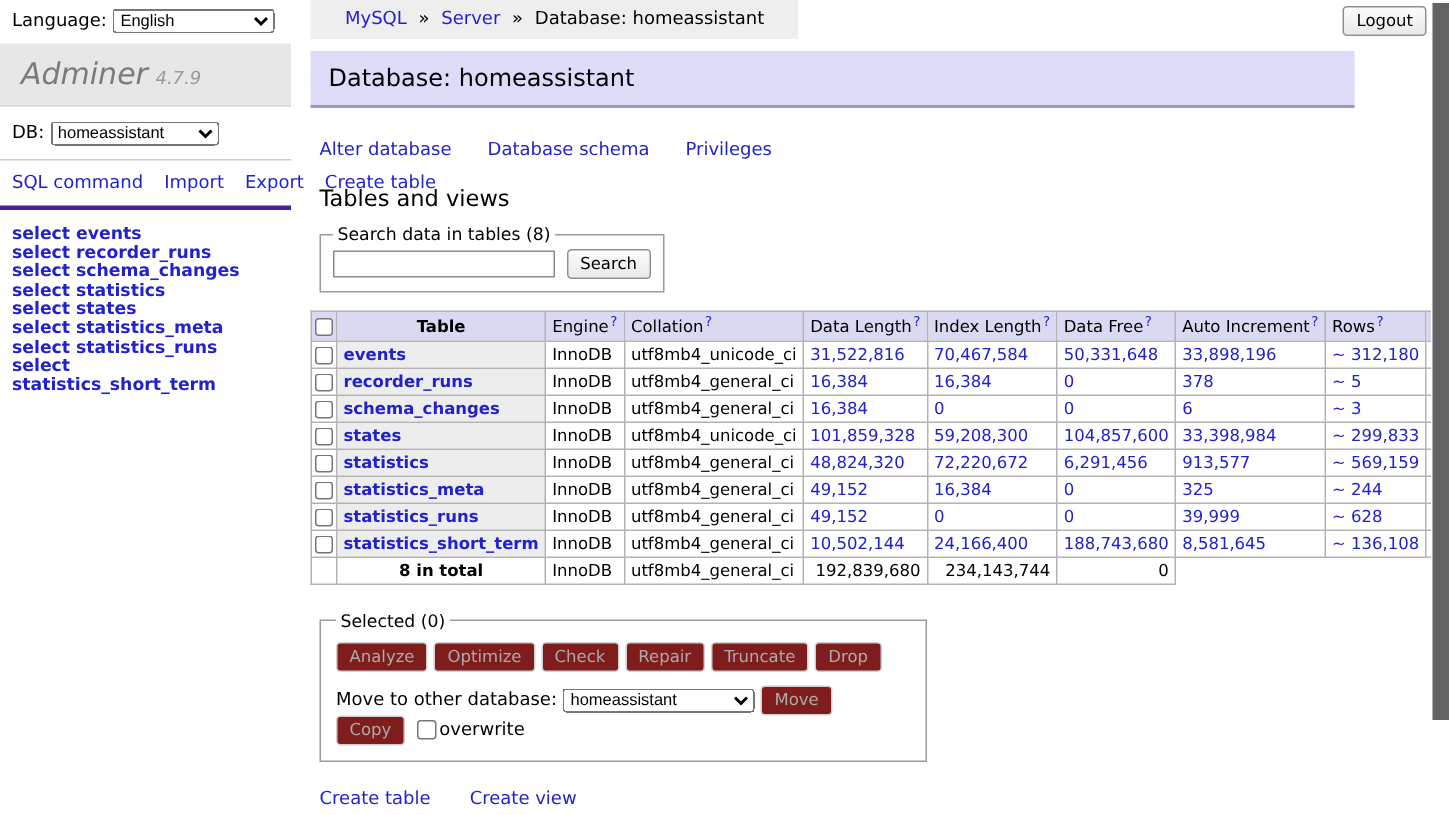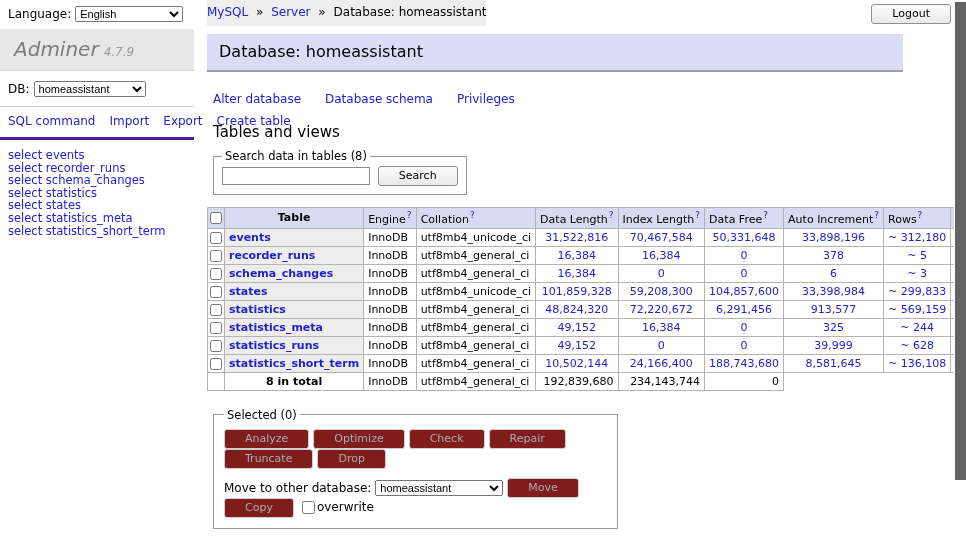--- a/index.html
+++ b/index.html
@@ -18,32 +18,32 @@
   .lang-row{padding:6px 8px 7px;}
   .lang-row select{width:108px; margin-left:4px; font-size:11px;}
   h1.adminer{margin:0; background:var(--h1-bg); border-bottom:1px solid #d5d5d5;
     padding:8px 14px 9px; font-size:20px; font-weight:normal; font-style:italic; color:#7b7b7b;}
   h1.adminer .version{font-size:12px; color:#9a9a9a; margin-left:5px;}
   .db-row{padding:10px 8px 9px;}
   .db-row select{width:112px; margin-left:4px; font-size:11px;}
   .menu-links{border-top:1px solid #ccc; border-bottom:3px solid #4c1d95; padding:7px 8px 8px; line-height:15px;}
   .menu-links a{margin-right:14px; white-space:nowrap;}
   .table-links{padding:9px 8px; font-size:11.5px; line-height:12.6px;}
-  .table-links a{display:block;}
+  .table-links a{display:block;font-weight:bold;}
   
   #scrollbar{position:absolute; right:0; top:0; width:12px; height:543px; background:#fdfdfd;}
   #scrollbar .thumb{position:absolute; left:1px; top:2px; width:11px; height:478px; background:#636363;}
   
   .btn{font-family:inherit; font-size:11px; color:#000; background:linear-gradient(#fcfcfc,#e9e9e9);
-    border:1px solid #8f8f8f; border-radius:3px; padding:2px 20px 3px; cursor:pointer;}
+    border:1px solid #8f8f8f; border-radius:3px; padding:2px 8px 3px; cursor:pointer;}
   .btn.disabled{color:#ababab; background:#7f1d1d; border-color:#cfcfcf; cursor:default;}
   #logout-btn{position:absolute; right:15px; top:4px;}
   
   #content{position:absolute; left:207px; top:0; width:700px;}
-  #breadcrumb{display:inline-block; background:var(--crumb-bg); padding:5px 0 7px; font-size:12px;}
+  #breadcrumb{display:inline-block; background:var(--crumb-bg); padding:5px 23px 7px; font-size:12px;}
   #breadcrumb .sep{color:#000; margin:0 4px;}
   h2.page-title{margin:8px 0 0; width:696px; background:var(--title-bg); border-bottom:2px solid #9d9dab;
     padding:8px 12px 9px; font-size:16px; font-weight:normal;}
   .page-links{margin:20px 6px 0;}
   .page-links a{margin-right:24px;}
   h3{font-weight:normal; font-size:15px; margin:17px 0 0 6px;}
   
   fieldset{border:1px solid #9b9b9b; border-radius:0;}
   fieldset legend{font-size:11.5px; padding:0 3px;}
   .search-fs{display:inline-block; margin:8px 0 0 6px; padding:3px 8px 8px;}
@@ -52,21 +52,21 @@
   
   table.overview{border-collapse:collapse; table-layout:fixed; margin:12px 0 0; font-size:11px;}
   .overview td,.overview th{border:1px solid #b3b3b3; padding:2px 4px; height:18px;
     overflow:hidden; white-space:nowrap; text-align:left; font-weight:normal;}
   .overview thead th{background:var(--thead-bg);}
   .overview thead th.tname{font-weight:bold; text-align:center;}
   .overview .check{text-align:center; padding:1px 2px;}
   .overview .check input{margin:0; width:12px; height:12px; vertical-align:middle;}
   .overview tbody th.rowname{background:var(--row-th-bg);}
   .overview tbody th.rowname a{font-weight:bold;}
-  .overview td.num{text-align:center; color:var(--number);}
+  .overview td.num{text-align:left; color:var(--number);}
   .overview td.numb{text-align:right; color:#000;}
   .overview a.sup{font-size:9px; vertical-align:super; margin-left:1px;}
   .overview tr.total td.fname{font-weight:bold;padding-left:41px;}
   .overview td.nb{border:none;}
   
   .selected-fs{margin:17px 0 0 6px; width:405px; padding:7px 10px 10px;}
   .fs-buttons .btn{margin-right:4px;}
   .move-row{margin-top:9px;}
   .move-row select{width:128px; font-size:11px; margin:0 4px; vertical-align:middle;}
   .move-row .btn{margin-right:4px; vertical-align:middle;}
@@ -87,20 +87,21 @@
     <span>DB:</span><select><option>homeassistant</option></select>
   </div>
   <div class="menu-links"><a>SQL command</a><a>Import</a><a>Export</a><a>Create table</a></div>
   <div class="table-links">
       <a>select events</a>
       <a>select recorder_runs</a>
       <a>select schema_changes</a>
       <a>select statistics</a>
       <a>select states</a>
       <a>select statistics_meta</a>
+      <a>select statistics_runs</a>
       <a>select statistics_short_term</a>
     </div>
 </div>
 
 <button class="btn" id="logout-btn">Logout</button>
 
 <div id="content">
   <div id="breadcrumb"><a>MySQL</a><span class="sep"> » </span><a>Server</a><span class="sep"> » </span><span>Database: homeassistant</span></div>
   <h2 class="page-title">Database: homeassistant</h2>
   <div class="page-links"><a>Alter database</a><a>Database schema</a><a>Privileges</a></div>

